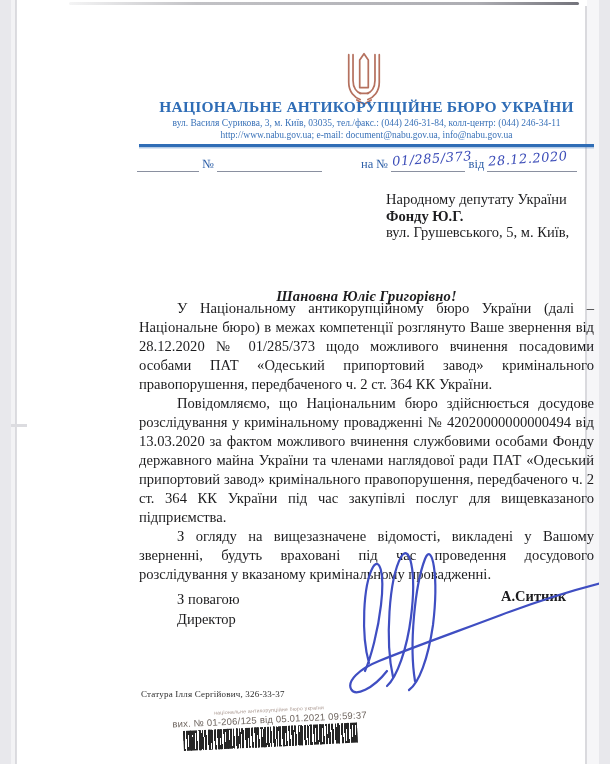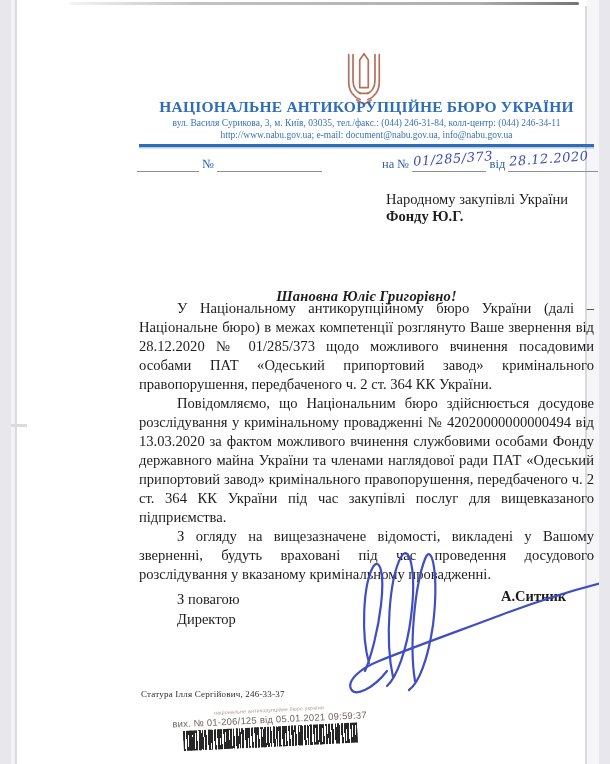--- a/index.html
+++ b/index.html
@@ -26,21 +26,21 @@
   }
   .addr { position:absolute; left:98px; width:515px; text-align:center;
     font-size:9.5px; color:#3a72b8; white-space:nowrap; }
   .addr1 { top:118px; }
   .addr2 { top:130px; }
   .rule  { position:absolute; left:128px; top:144px; width:455px; height:2.5px;
     background:#2f6db6; box-shadow:0 1.5px 0 rgba(47,109,182,.35); }
 
   
   .ref-left  { position:absolute; left:126px; top:157px; font-size:12.5px; color:#2d5fa8; }
-  .ref-right { position:absolute; left:371px; top:157px; font-size:12.5px; color:#2d5fa8; }
+  .ref-right { position:absolute; left:350px; top:157px; font-size:12.5px; color:#2d5fa8; }
   .ul { display:inline-block; border-bottom:1px solid #8a90a0; height:13px;
         vertical-align:bottom; position:relative; }
   .w62 { width:62px; } .w105 { width:105px; } .w74 { width:74px; } .w90 { width:90px; }
   .hand { position:absolute; left:1px; top:-7px; font-family:"DejaVu Serif", serif;
     font-style:italic; font-size:13px; color:#3c4db8; letter-spacing:.5px;
     transform:rotate(-4deg); white-space:nowrap; }
 
   
   .recipient { position:absolute; left:375px; top:191px; font-size:14.5px; line-height:16.5px; }
   .recipient .name { font-weight:bold; }
@@ -111,22 +111,23 @@
     <span class="ul w74">
       <span class="hand">01/285/373</span>
     </span>
     <span>від</span>
     <span class="ul w90">
       <span class="hand">28.12.2020</span>
     </span>
   </div>
 
   <div class="recipient">
-    <div>Народному закупівлі України</div>
+    <div>Народному депутату України</div>
     <div class="name">Фонду Ю.Г.</div>
+    <div>вул. Грушевського, 5, м. Київ,</div>
   </div>
 
   <div class="salutation">Шановна Юліє Григорівно!</div>
   <div class="body-text">
     <p>У Національному антикорупційному бюро України (далі – Національне бюро) в межах компетенції розглянуто Ваше звернення від 28.12.2020 № 01/285/373 щодо можливого вчинення посадовими особами ПАТ «Одеський припортовий завод» кримінального правопорушення, передбаченого ч. 2 ст. 364 КК України.</p>
     <p>Повідомляємо, що Національним бюро здійснюється досудове розслідування у кримінальному провадженні № 42020000000000494 від 13.03.2020 за фактом можливого вчинення службовими особами Фонду державного майна України та членами наглядової ради ПАТ «Одеський припортовий завод» кримінального правопорушення, передбаченого ч. 2 ст. 364 КК України під час закупівлі послуг для вищевказаного підприємства.</p>
     <p>З огляду на вищезазначене відомості, викладені у Вашому зверненні, будуть враховані під час проведення досудового розслідування у вказаному кримінальному провадженні.</p>
   </div>
 
   <div class="regards">З повагою</div>
@@ -137,21 +138,21 @@
     <svg viewBox="0 0 285 154" width="285" height="154">
       <g fill="none" stroke="#3f4ec2" stroke-width="2.2" stroke-linecap="round">
         <path d="M38 118 C30 90 32 40 42 22 C48 12 54 26 50 60 C47 86 40 112 34 126"></path>
         <path d="M62 132 C54 96 58 34 70 12 C78 -2 86 24 80 72 C76 104 66 132 56 141"></path>
         <path d="M84 136 C78 100 84 40 94 14 C101 -4 108 30 102 80 C97 114 88 138 78 145"></path>
         <path d="M56 126 C42 144 24 152 20 144 C16 136 28 124 48 116 C80 103 122 88 170 70 C212 54 250 43 274 37"></path>
       </g>
     </svg>
   </div>
 
-  <div class="executor">Статура Ілля Сергійович, 246-33-37</div>
+  <div class="executor">Статура Ілля Сергійович, 326-33-37</div>
 
   <div class="stamp">
     <div class="stamp-org">національне антикорупційне бюро україни</div>
     <div class="stamp-line">вих. № 01-206/125 від 05.01.2021 09:59:37</div>
     <div class="barcode"></div>
   </div>
 
 </div>
 
 </body></html>

